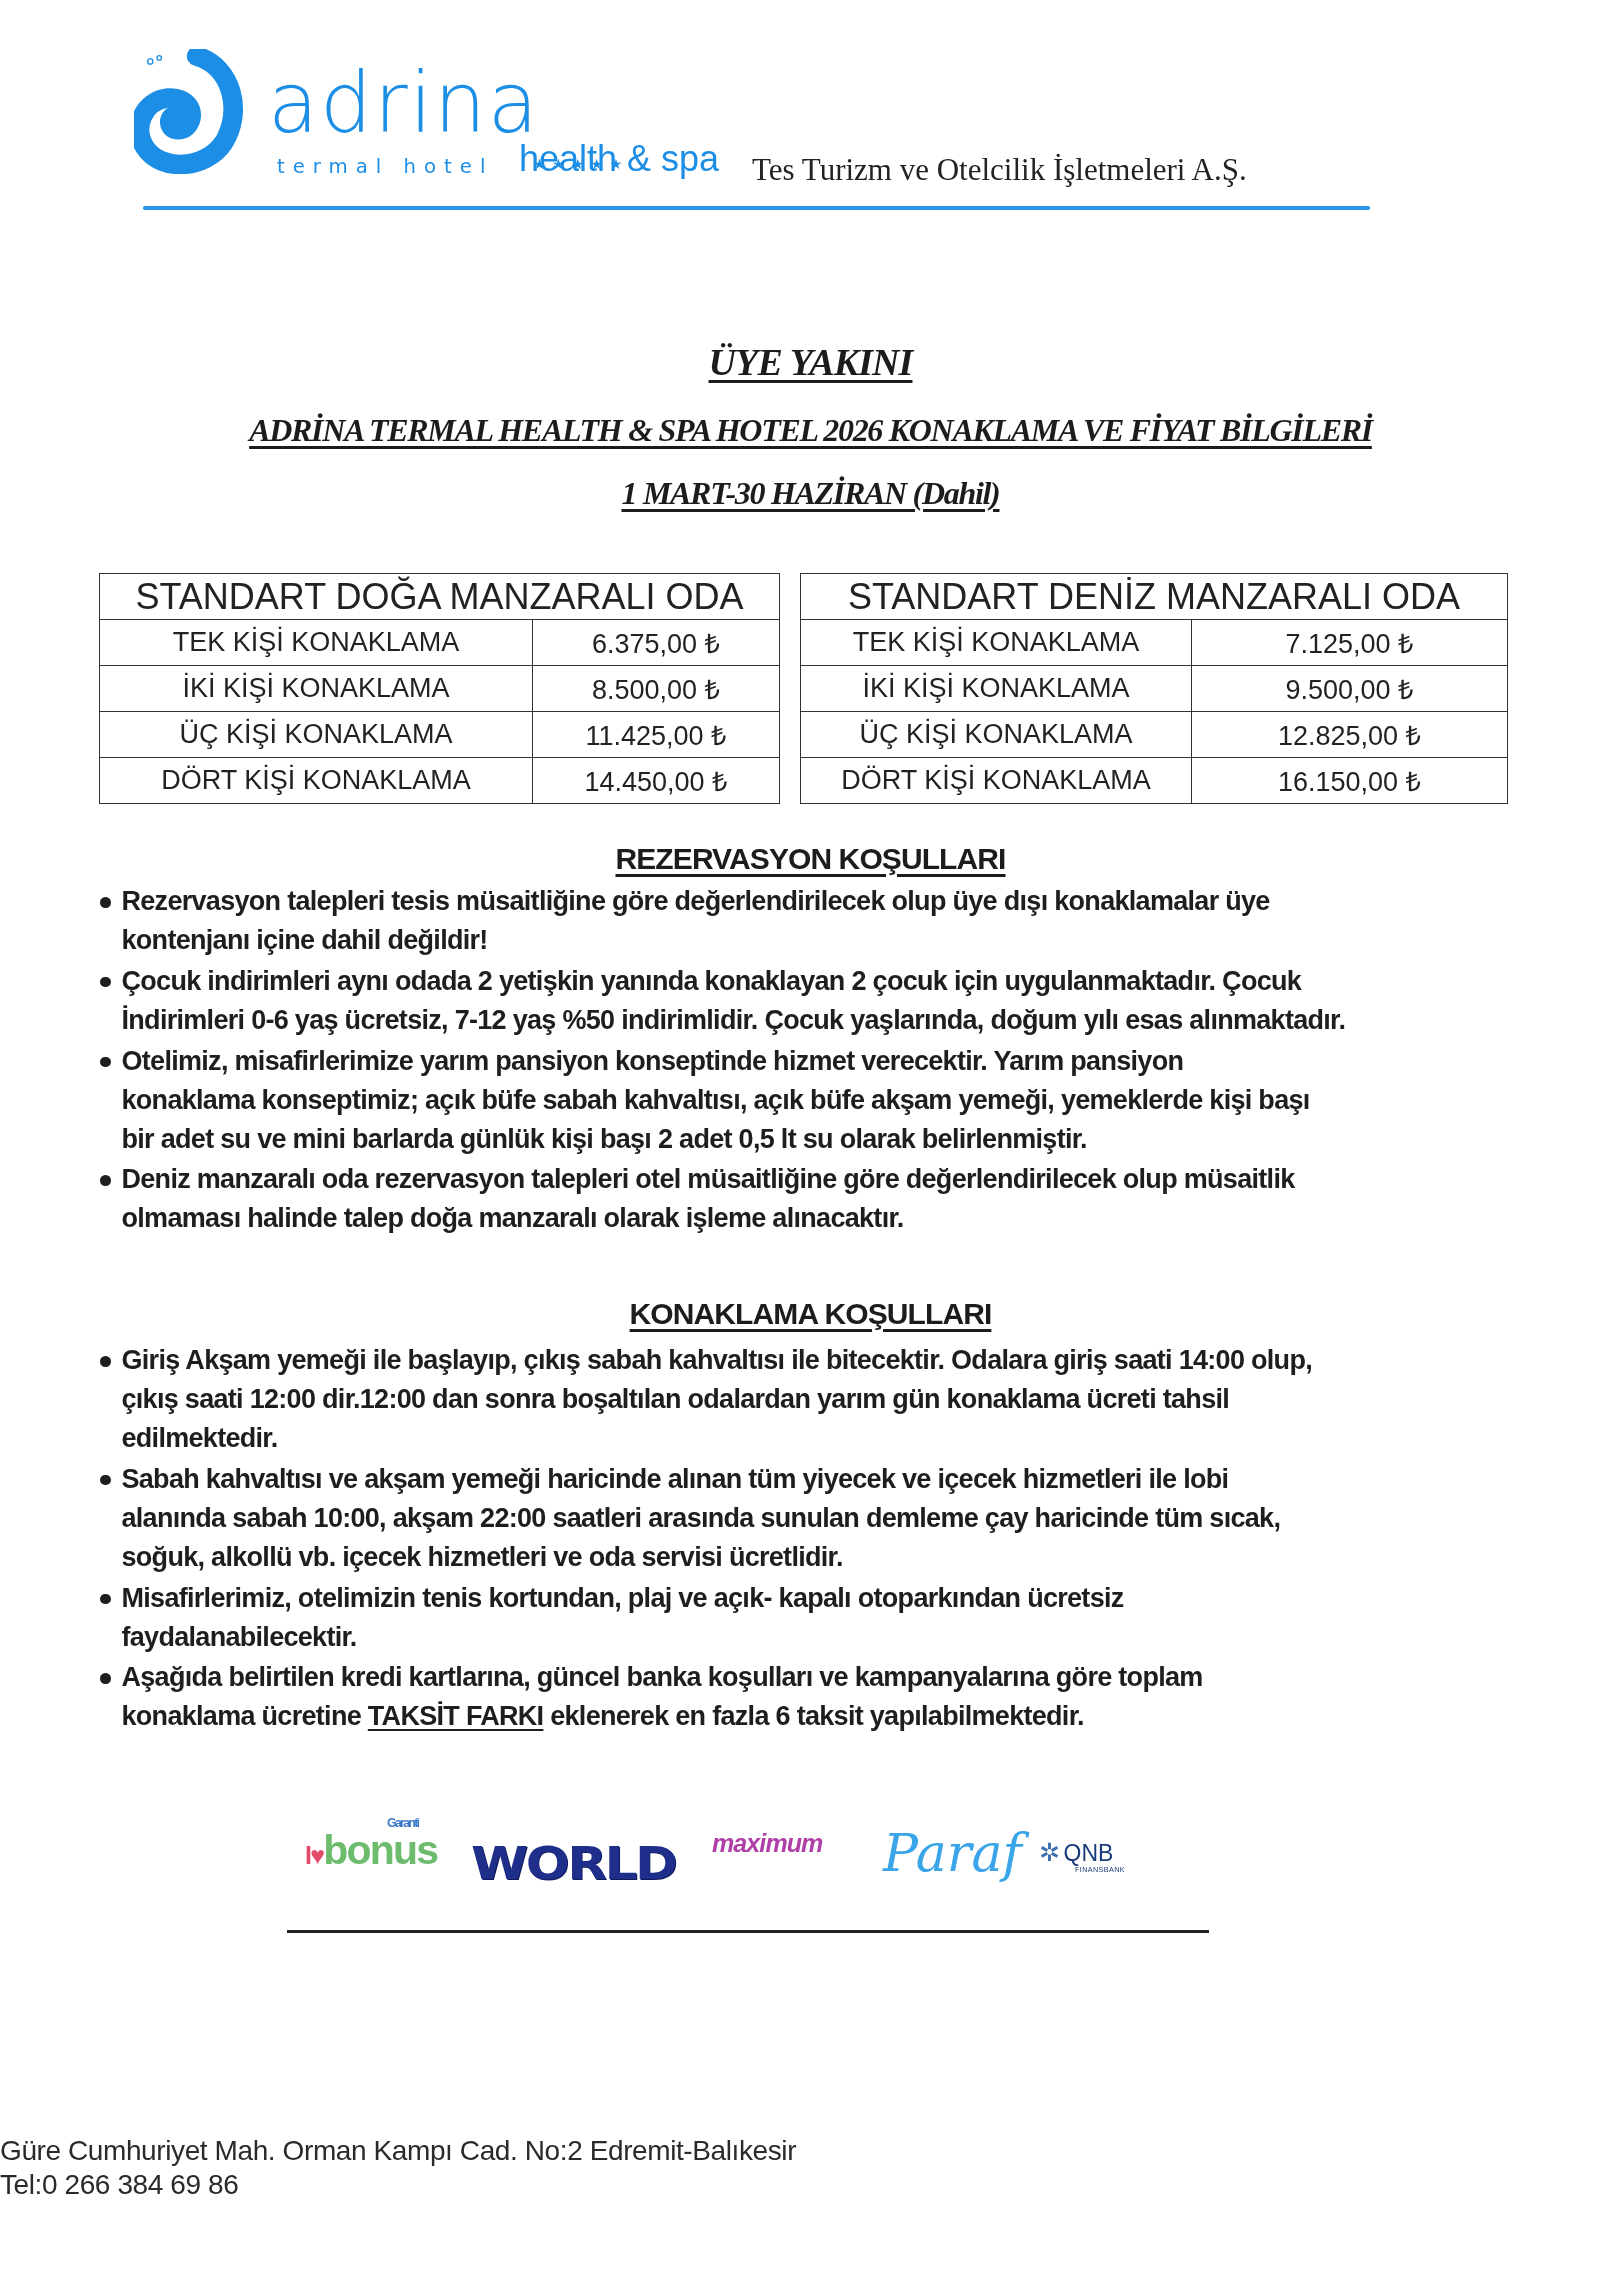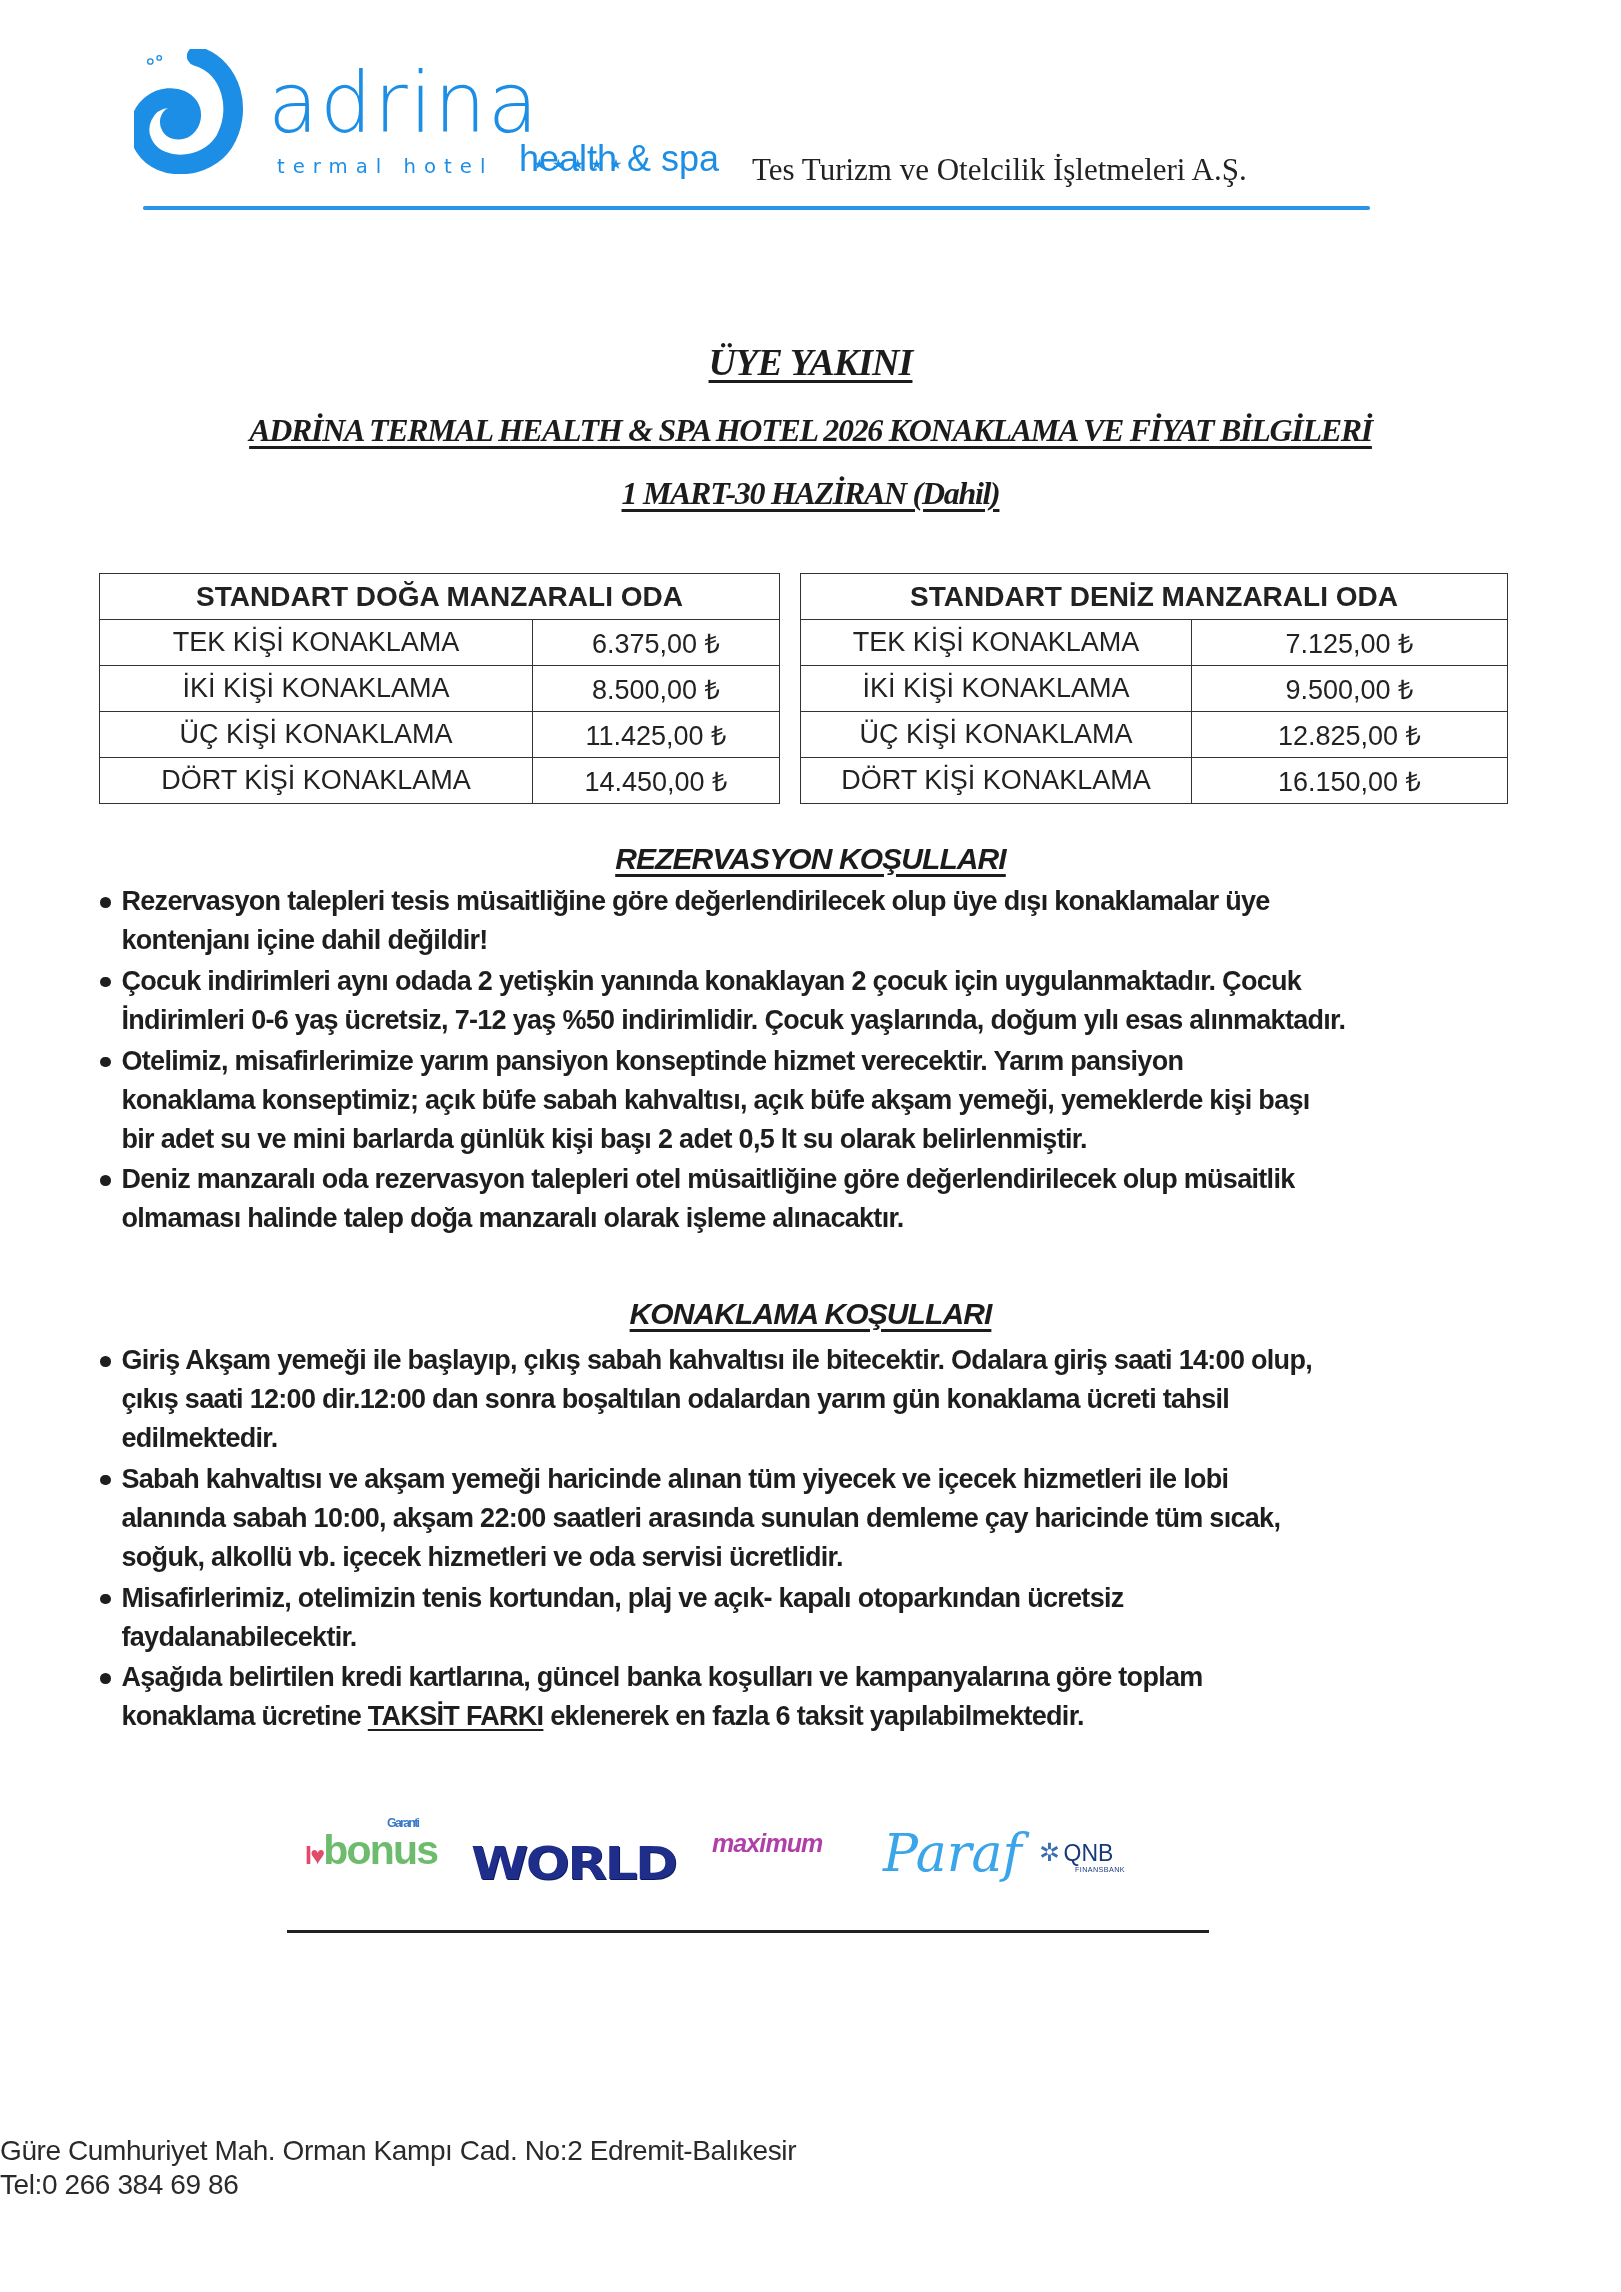--- a/index.html
+++ b/index.html
@@ -18,28 +18,28 @@
 
     
     .title { position: absolute; left: 0; width: 1621px; text-align: center; font-family: Liberation Serif, serif; font-weight: bold; font-style: italic; text-decoration: underline; text-decoration-thickness: 2.7px; text-underline-offset: 5.4px; color: #1c1c1c; }
     .t1 { top: 340px; font-size: 38px; letter-spacing: -0.9px; }
     .t2 { top: 412px; font-size: 32px; letter-spacing: -1.3px; }
     .t3 { top: 475px; font-size: 32px; letter-spacing: -1.3px; }
 
     
     .ptable { position: absolute; top: 573px; border-collapse: collapse; font-family: "Liberation Sans", sans-serif; font-size: 27px; color: #222; }
     .ptable td, .ptable th { border: 1.8px solid #333; height: 46px; text-align: center; font-weight: normal; }
-    .ptable th { font-weight: bold; font-size: 28px; }
+    .ptable th { font-weight: normal; font-size: 36px; }
     .ptable.left { left: 99px; width: 681px; }
     .ptable.right { left: 800px; width: 708px; }
     .ptable.left .c1 { width: 433px; }
     .ptable.right .c1 { width: 391px; }
 
     
-    .section-title { position: absolute; left: 0; width: 1621px; text-align: center; font-family: "Liberation Sans", sans-serif; font-weight: bold; font-style: italic; font-size: 30px; letter-spacing: -0.9px; text-decoration: underline; text-decoration-thickness: 2.7px; text-underline-offset: 5.4px; }
+    .section-title { position: absolute; left: 0; width: 1621px; text-align: center; font-family: "Liberation Sans", sans-serif; font-weight: bold; font-size: 30px; letter-spacing: -0.9px; text-decoration: underline; text-decoration-thickness: 2.7px; text-underline-offset: 5.4px; }
     .sec1 { top: 842px; }
     .sec2 { top: 1297px; }
 
     .bullets { position: absolute; left: 100px; width: 1388px; font-family: "Liberation Sans", sans-serif; font-weight: bold; font-size: 27px; letter-spacing: -0.7px; line-height: 39px; color: #1e1e1e; }
     .bullets.b1 { top: 882px; }
     .bullets.b2 { top: 1341px; }
     .bullet { position: relative; padding-left: 21.5px; margin-bottom: 0; }
     .bullet.gap { margin-bottom: 1.8px; }
     .bullet .dot { position: absolute; left: 0; top: 15px; width: 10.7px; height: 10.7px; border-radius: 50%; background: #1e1e1e; }
     .ul { text-decoration: underline; text-decoration-thickness: 1.8px; text-underline-offset: 3.6px; }

